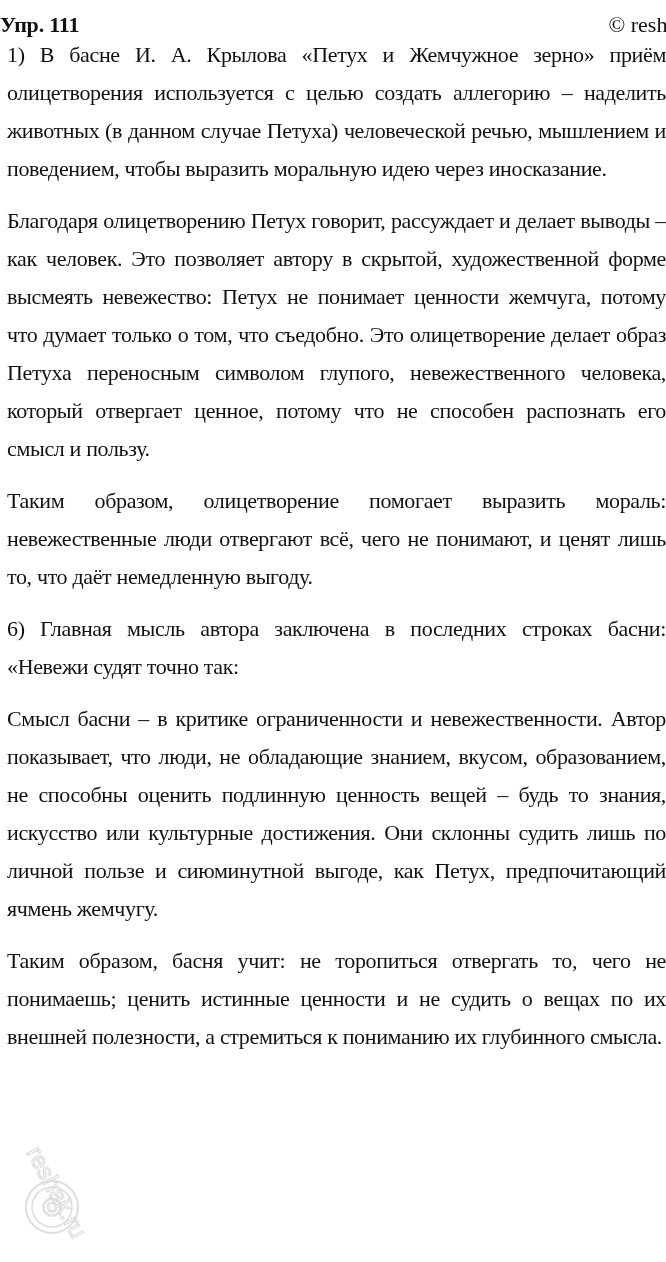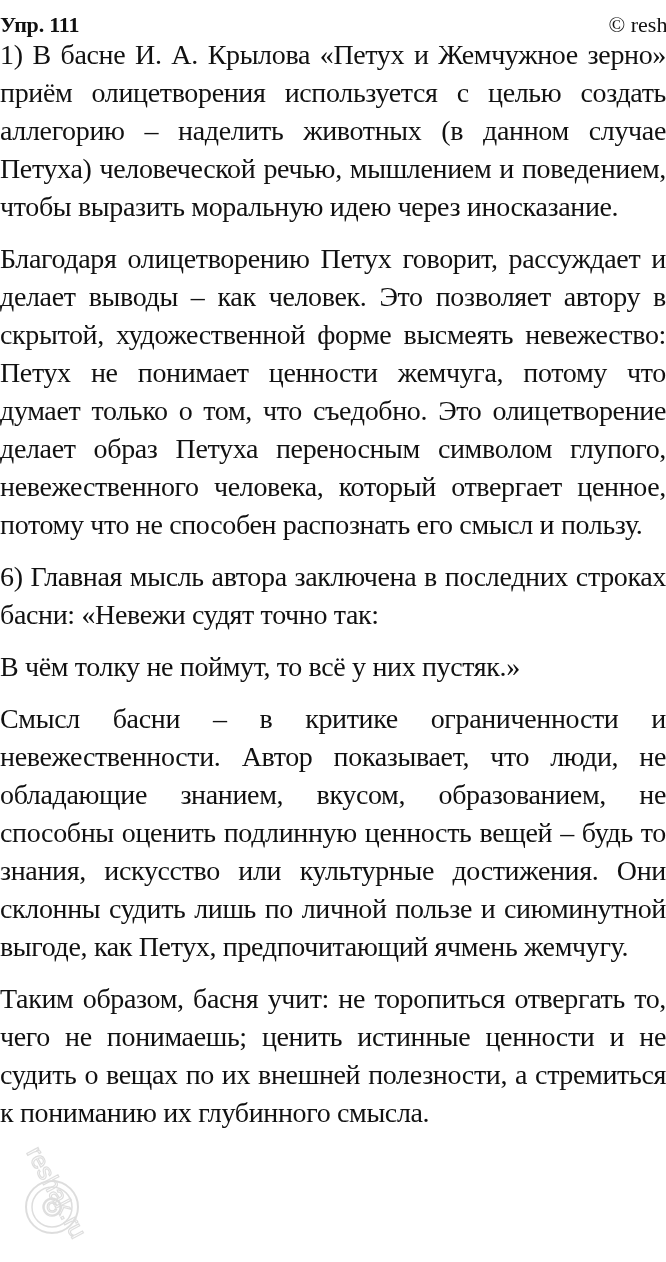--- a/index.html
+++ b/index.html
@@ -17,45 +17,46 @@
     }
     .header .brand {
       position: absolute; right: 2px; top: -4px;
       font-size: 22px;
     }
     .content {
       position: absolute; left: 0; top: 36px; width: 666px;
     }
     .para {
       margin: 0 0 14px 0;
-      font-size: 28px;
+      font-size: 22px;
       line-height: 38px;
       text-align: justify;
       text-align-last: left;
       letter-spacing: -0.35px;
       word-spacing: 0px;
+      padding-left: 7px;
     }
     .watermark {
       position: absolute; left: 14px; top: 1112px; width: 110px; height: 140px;
       pointer-events: none; opacity: 0.28;
     }
   </style>
 </head>
 <body>
 
 <div class="header">
   <span class="title">Упр. 111</span>
   <span class="brand">© reshak.ru</span>
 </div>
 
 <div class="content">
   <p class="para">1) В басне И. А. Крылова «Петух и Жемчужное зерно» приём олицетворения используется с целью создать аллегорию – наделить животных (в данном случае Петуха) человеческой речью, мышлением и поведением, чтобы выразить моральную идею через иносказание.</p>
   <p class="para">Благодаря олицетворению Петух говорит, рассуждает и делает выводы – как человек. Это позволяет автору в скрытой, художественной форме высмеять невежество: Петух не понимает ценности жемчуга, потому что думает только о том, что съедобно. Это олицетворение делает образ Петуха переносным символом глупого, невежественного человека, который отвергает ценное, потому что не способен распознать его смысл и пользу.</p>
+  <p class="para">Таким образом, олицетворение помогает выразить мораль: невежественные люди отвергают всё, чего не понимают, и ценят лишь то, что даёт немедленную выгоду.</p>
   <p class="para">6) Главная мысль автора заключена в последних строках басни: «Невежи судят точно так:</p>
-  <p class="para">В чём толку не поймут, то всё у них пустяк.»</p>
   <p class="para">Смысл басни – в критике ограниченности и невежественности. Автор показывает, что люди, не обладающие знанием, вкусом, образованием, не способны оценить подлинную ценность вещей – будь то знания, искусство или культурные достижения. Они склонны судить лишь по личной пользе и сиюминутной выгоде, как Петух, предпочитающий ячмень жемчугу.</p>
   <p class="para">Таким образом, басня учит: не торопиться отвергать то, чего не понимаешь; ценить истинные ценности и не судить о вещах по их внешней полезности, а стремиться к пониманию их глубинного смысла.</p>
 </div>
 
 <div class="watermark">
   <svg width="110" height="140" viewBox="0 0 110 140">
     <circle cx="38" cy="95" r="26" fill="none" stroke="#888" stroke-width="2"></circle>
     <circle cx="38" cy="95" r="20" fill="none" stroke="#888" stroke-width="1.5"></circle>
     <text x="38" y="104" text-anchor="middle" font-size="26" fill="none" stroke="#888" stroke-width="1.2" font-family="Liberation Sans, sans-serif">©</text>
     <text x="12" y="40" font-size="24" fill="none" stroke="#888" stroke-width="1.2" font-family="Liberation Sans, sans-serif" transform="rotate(62 12 40)">reshak.ru</text>

